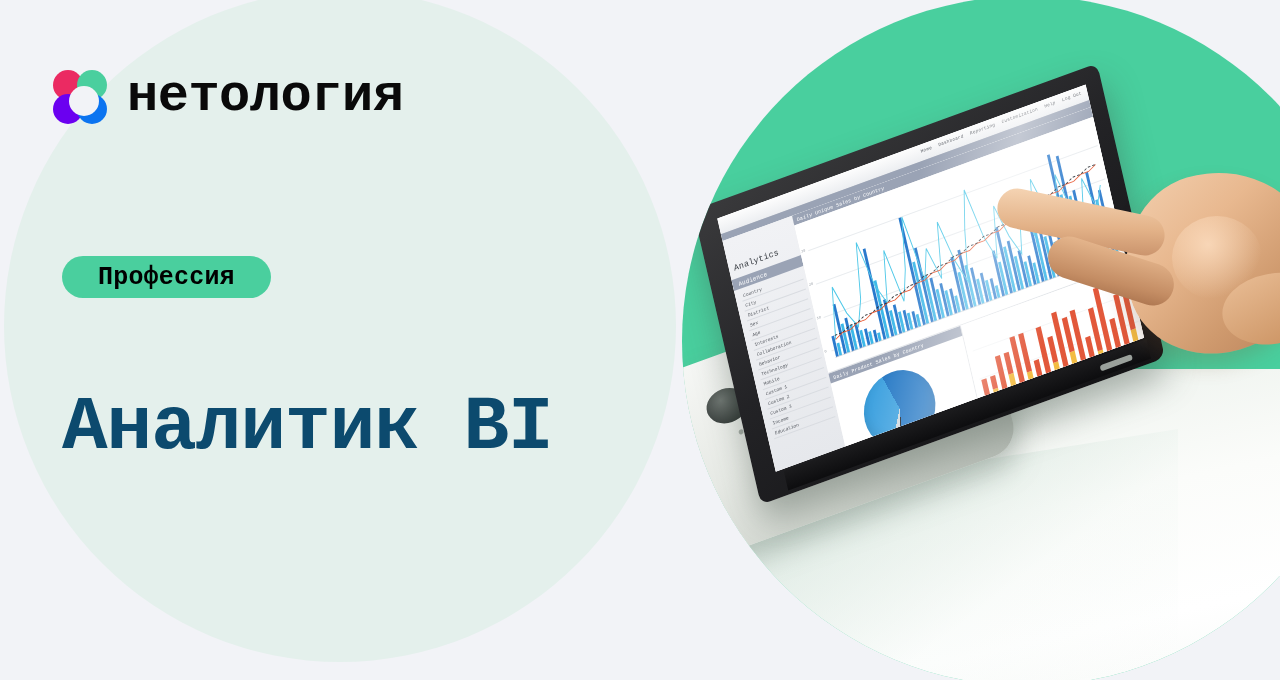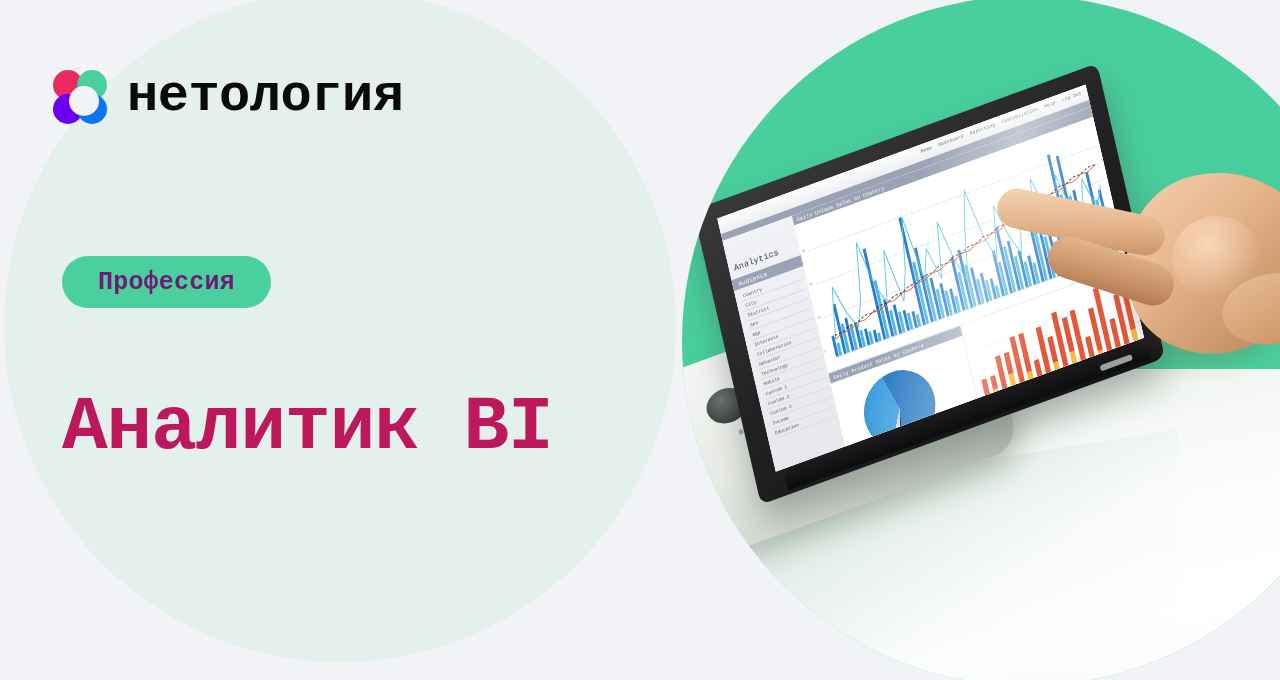--- a/index.html
+++ b/index.html
@@ -415,38 +415,38 @@
     font-size: 52px;
     font-weight: 700;
     color: #0A0A0A;
     letter-spacing: -0.5px;
     line-height: 1;
   }
   .badge {
     position: absolute;
     left: 62px;
     top: 256px;
-    height: 52px;
+    height: 42px;
     display: flex;
     align-items: center;
     padding: 0 36px;
     border-radius: 26px;
     background: #4ACF9E;
-    color: #701a75;
+    color: #000000;
     font-size: 25px;
     font-weight: 700;
     letter-spacing: .2px;
   }
   .headline {
     position: absolute;
     left: 62px;
     top: 338px;
     font-size: 76px;
     font-weight: 700;
-    color: #be185d;
+    color: #0c4a6e;
     letter-spacing: -1px;
     line-height: 1.05;
     white-space: nowrap;
   }
 </style>
 </head>
 <body>
 
 <div id="banner">
 

